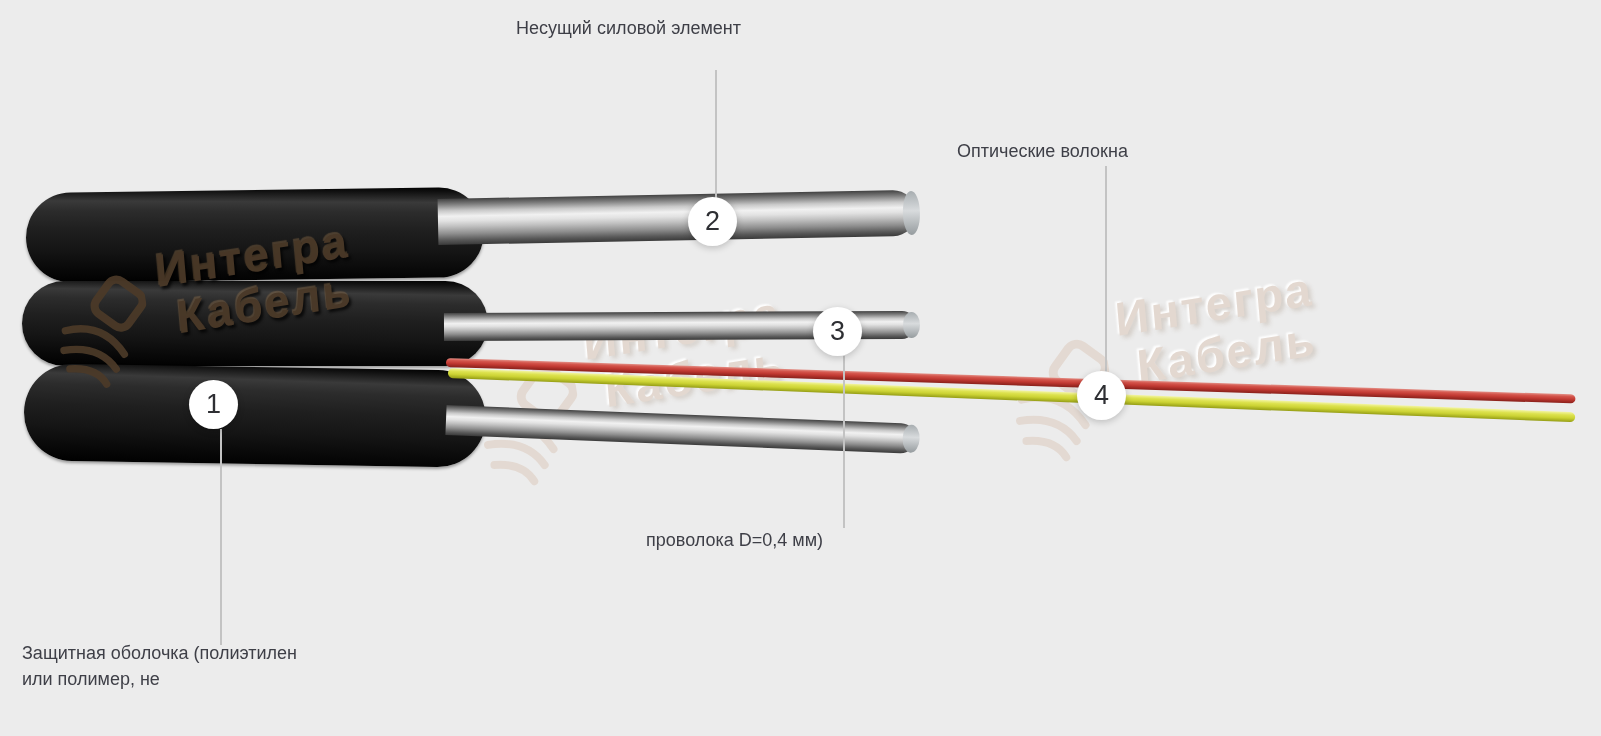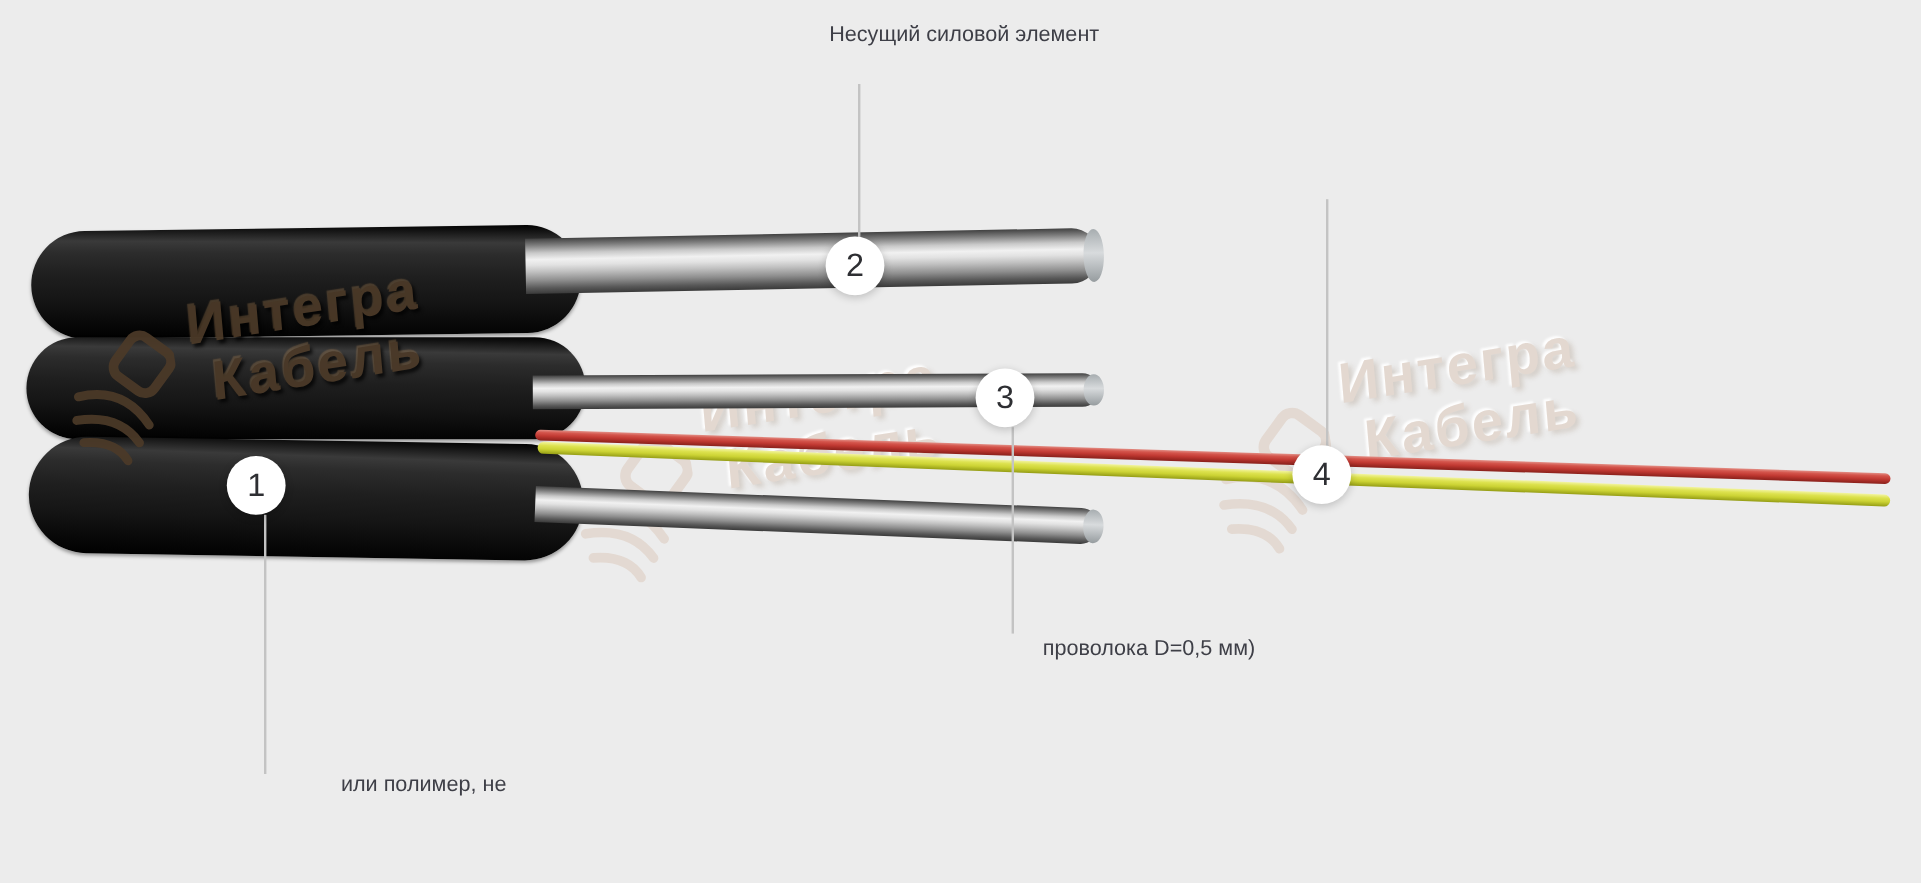--- a/index.html
+++ b/index.html
@@ -38,21 +38,21 @@
       background:linear-gradient(180deg,#a7adb0 0%,#d8dbdd 45%,#969c9f 100%);}
   .fiber-red{background:linear-gradient(180deg,#e28e85 0%,#d4554c 25%,#c23a33 55%,
       #9c2822 85%,#8a211c 100%);border-radius:5px;}
   .fiber-yellow{background:linear-gradient(180deg,#f2f4a0 0%,#dde24f 30%,#ccd334 60%,
       #a3ab1d 90%,#959d15 100%);border-radius:5px;}
   
   .leader{position:absolute;width:2px;background:#c3c3c3;z-index:5;}
   .badge{position:absolute;width:49px;height:49px;border-radius:50%;background:#fff;
       box-shadow:0 2px 7px rgba(0,0,0,0.20);display:flex;align-items:center;
       justify-content:center;font-size:27px;color:#2e2f33;z-index:6;}
-  .label{position:absolute;text-align:right;font-size:18px;line-height:26px;
+  .label{position:absolute;text-align:left;font-size:18px;line-height:26px;
       color:#3e3f47;z-index:7;}
 </style>
 </head>
 <body>
 
 <div class="canvas">
 
   <div class="wm wm-light" style="left:474px;top:312px;">
     <svg class="wm-logo" width="104" height="132" viewBox="0 0 130 160">
       <rect x="66" y="14" width="54" height="54" rx="13" fill="none" stroke="currentColor" stroke-width="11" transform="rotate(45 93 41)"></rect>
@@ -127,20 +127,24 @@
   <div class="badge" style="left:813px;top:307px;">
     <span>3</span>
   </div>
   <div class="badge" style="left:1077px;top:371px;">
     <span>4</span>
   </div>
 
   <div class="label" style="left:516px;top:15px;width:400px;">
     <div>Несущий силовой элемент</div>
   </div>
+  <div class="label" style="left:957px;top:138px;width:300px;">
+    <div>Оптические волокна</div>
+  </div>
   <div class="label" style="left:646px;top:527px;width:400px;">
-    <div>проволока D=0,5 мм)</div>
+    <div>проволока D=0,4 мм)</div>
   </div>
   <div class="label" style="left:22px;top:640px;width:400px;">
+    <div>Защитная оболочка (полиэтилен</div>
     <div>или полимер, не</div>
   </div>
 
 </div>
 
 </body></html>

